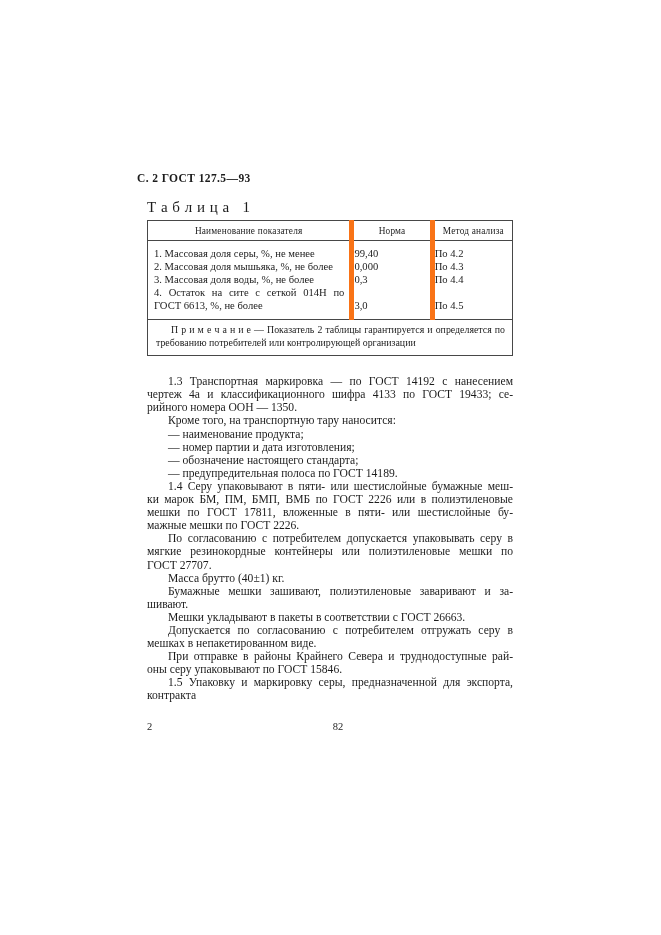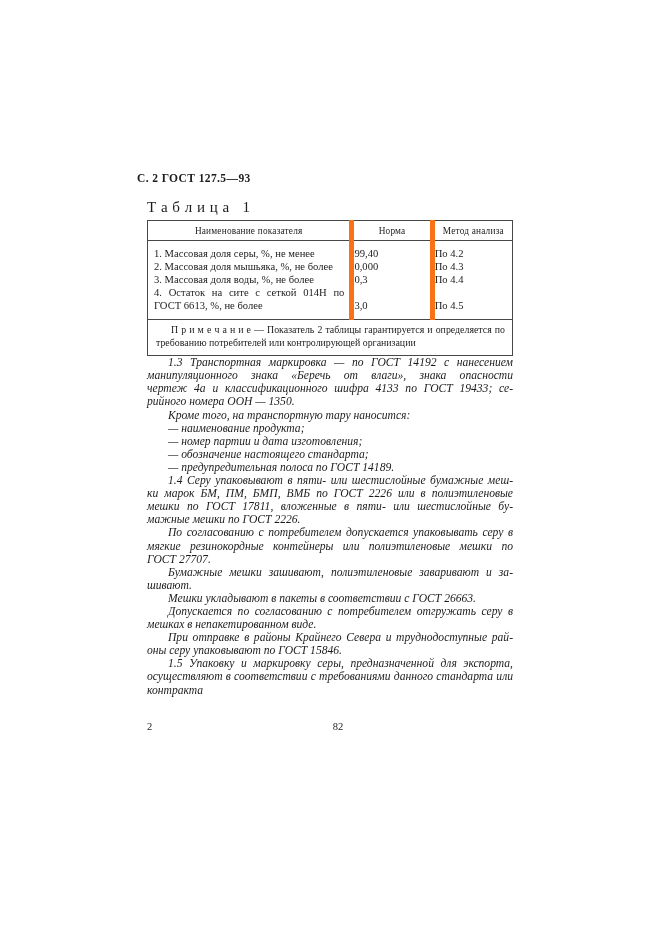--- a/index.html
+++ b/index.html
@@ -39,21 +39,21 @@
   table.spec tbody tr.first td { padding-top: 6px; }
   table.spec tbody tr.last td { padding-bottom: 7px; }
   table.spec tfoot td {
     border-top: 1px solid #474747;
     font-size: 9.9px; line-height: 12.6px;
     padding: 4px 7px 6px 8px;
     text-align: justify; text-indent: 15px;
   }
   .note-label { white-space: pre; }
 
-  .body-text { font-size: 11.6px; line-height: 13.1px; font-style: italic; }
+  .body-text { margin-top: 19px; font-size: 11.6px; line-height: 13.1px; }
   .para { margin: 0; }
   .ln { white-space: nowrap; }
   .j  { text-align: justify; text-align-last: justify; }
   .in { padding-left: 21px; }
 
   .footer { position: absolute; left: 147px; top: 721px; width: 366px; font-size: 10.5px; }
   .footer .pn { position: absolute; left: 0; top: 0; }
   .footer .sn { position: absolute; left: 50%; transform: translateX(-50%); top: 0; padding-left: 16px; }
 </style>
 </head>
@@ -104,21 +104,20 @@
       <tr>
         <td colspan="3"><span class="note-label">П р и м е ч а н и е</span><span> — Показатель 2 таблицы гарантируется и определяется по требованию потребителей или контролирующей организации</span></td>
       </tr>
     </tfoot>
   </table>
 
   <div class="body-text">
 
     <div class="para">
       <div class="ln j in">1.3 Транспортная маркировка — по ГОСТ 14192 с нанесением</div>
-      <div class="ln j">манипуляционного знака «Беречь от влаги», знака опасности</div>
       <div class="ln j">чертеж 4а и классификационного шифра 4133 по ГОСТ 19433; се-</div>
       <div class="ln">рийного номера ООН — 1350.</div>
     </div>
 
     <div class="para">
       <div class="ln in">Кроме того, на транспортную тару наносится:</div>
     </div>
     <div class="para">
       <div class="ln in">— наименование продукта;</div>
     </div>
@@ -138,20 +137,23 @@
       <div class="ln j">мешки по ГОСТ 17811, вложенные в пяти- или шестислойные бу-</div>
       <div class="ln">мажные мешки по ГОСТ 2226.</div>
     </div>
 
     <div class="para">
       <div class="ln j in">По согласованию с потребителем допускается упаковывать серу в</div>
       <div class="ln j">мягкие резинокордные контейнеры или полиэтиленовые мешки по</div>
       <div class="ln">ГОСТ 27707.</div>
     </div>
 
+    <div class="para">
+      <div class="ln in">Масса брутто (40±1) кг.</div>
+    </div>
 
     <div class="para">
       <div class="ln j in">Бумажные мешки зашивают, полиэтиленовые заваривают и за-</div>
       <div class="ln">шивают.</div>
     </div>
 
     <div class="para">
       <div class="ln in">Мешки укладывают в пакеты в соответствии с ГОСТ 26663.</div>
     </div>
 
@@ -160,21 +162,20 @@
       <div class="ln">мешках в непакетированном виде.</div>
     </div>
 
     <div class="para">
       <div class="ln j in">При отправке в районы Крайнего Севера и труднодоступные рай-</div>
       <div class="ln">оны серу упаковывают по ГОСТ 15846.</div>
     </div>
 
     <div class="para">
       <div class="ln j in">1.5 Упаковку и маркировку серы, предназначенной для экспорта,</div>
-      <div class="ln j">осуществляют в соответствии с требованиями данного стандарта или</div>
       <div class="ln">контракта</div>
     </div>
 
   </div>
 </div>
 
 <div class="footer">
   <span class="pn">2</span>
   <span class="sn">82</span>
 </div>

